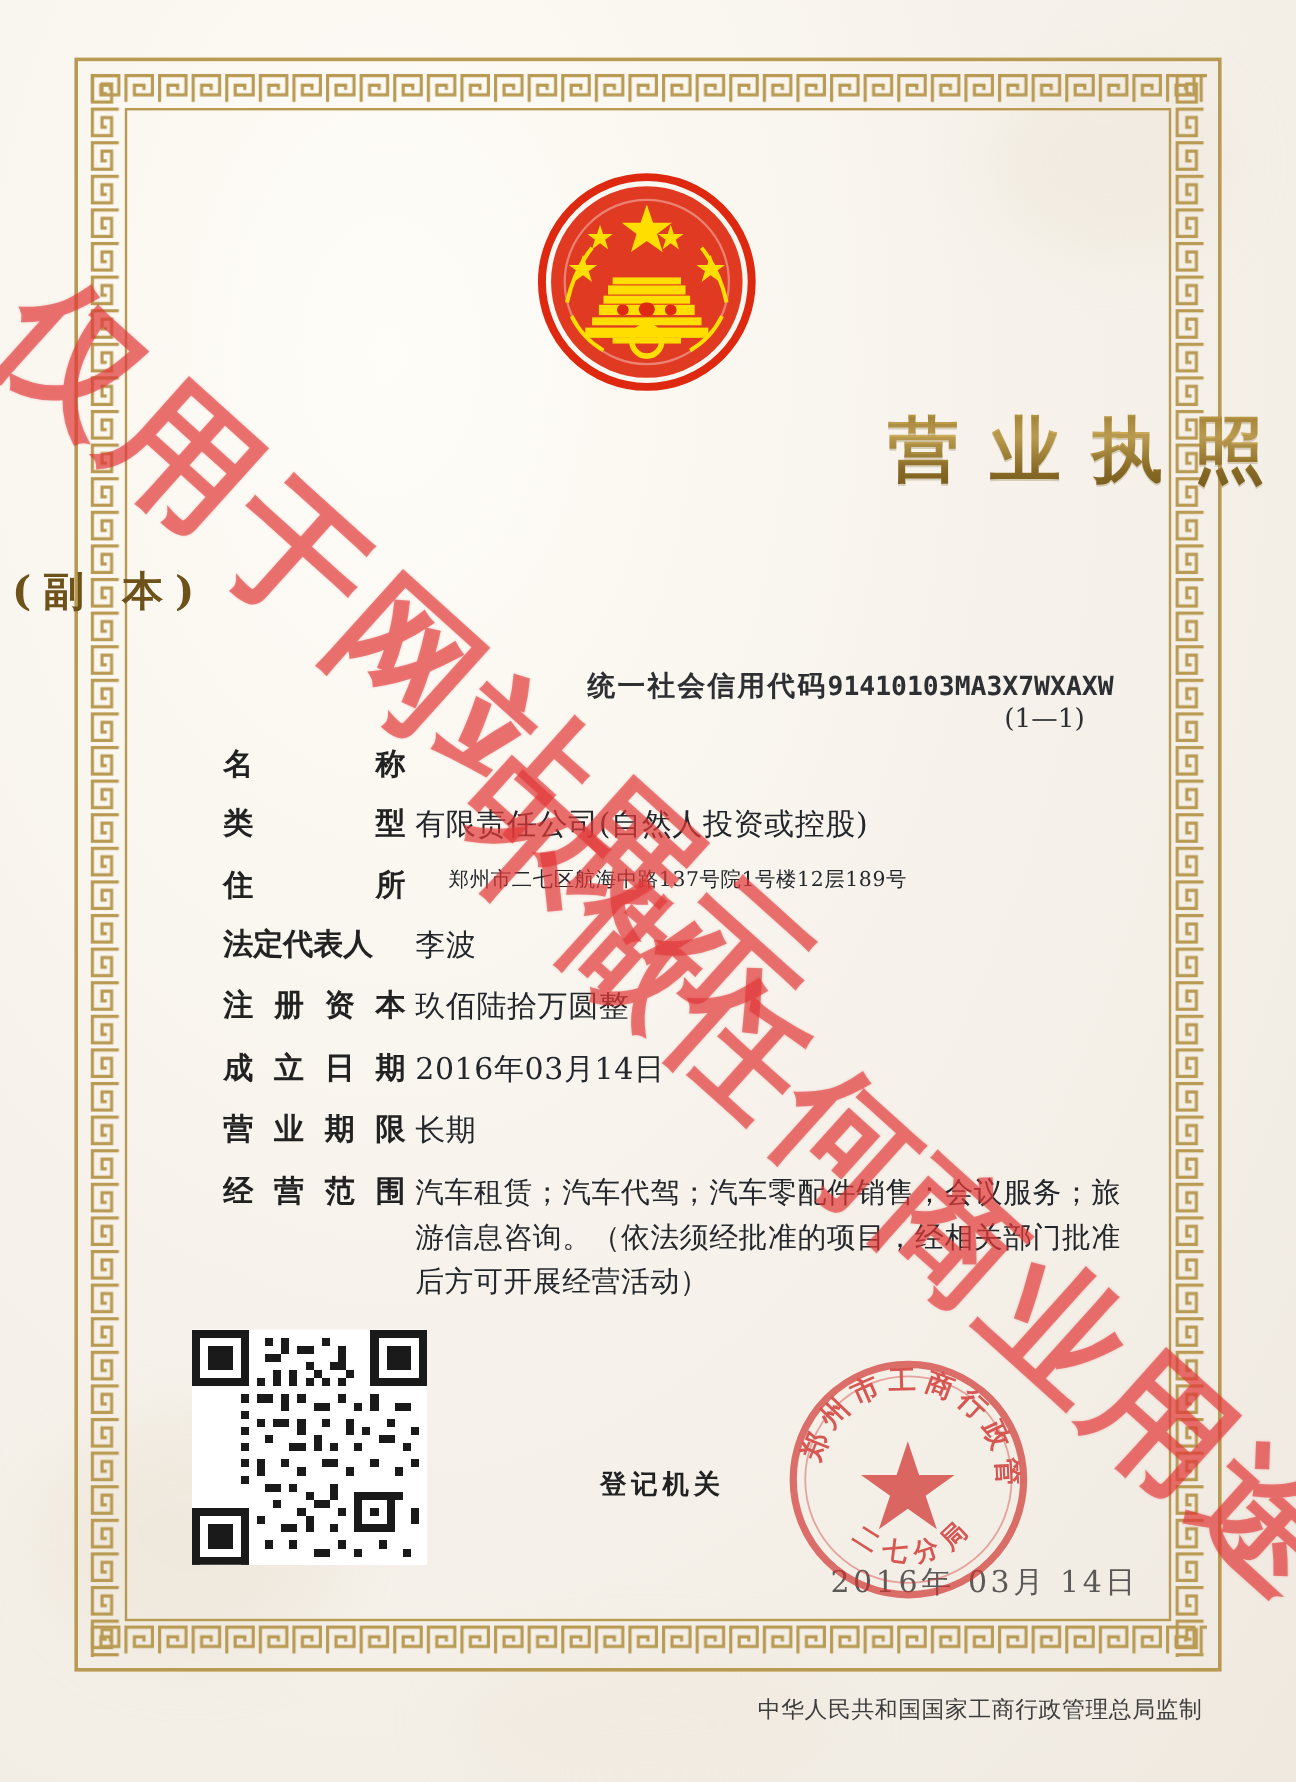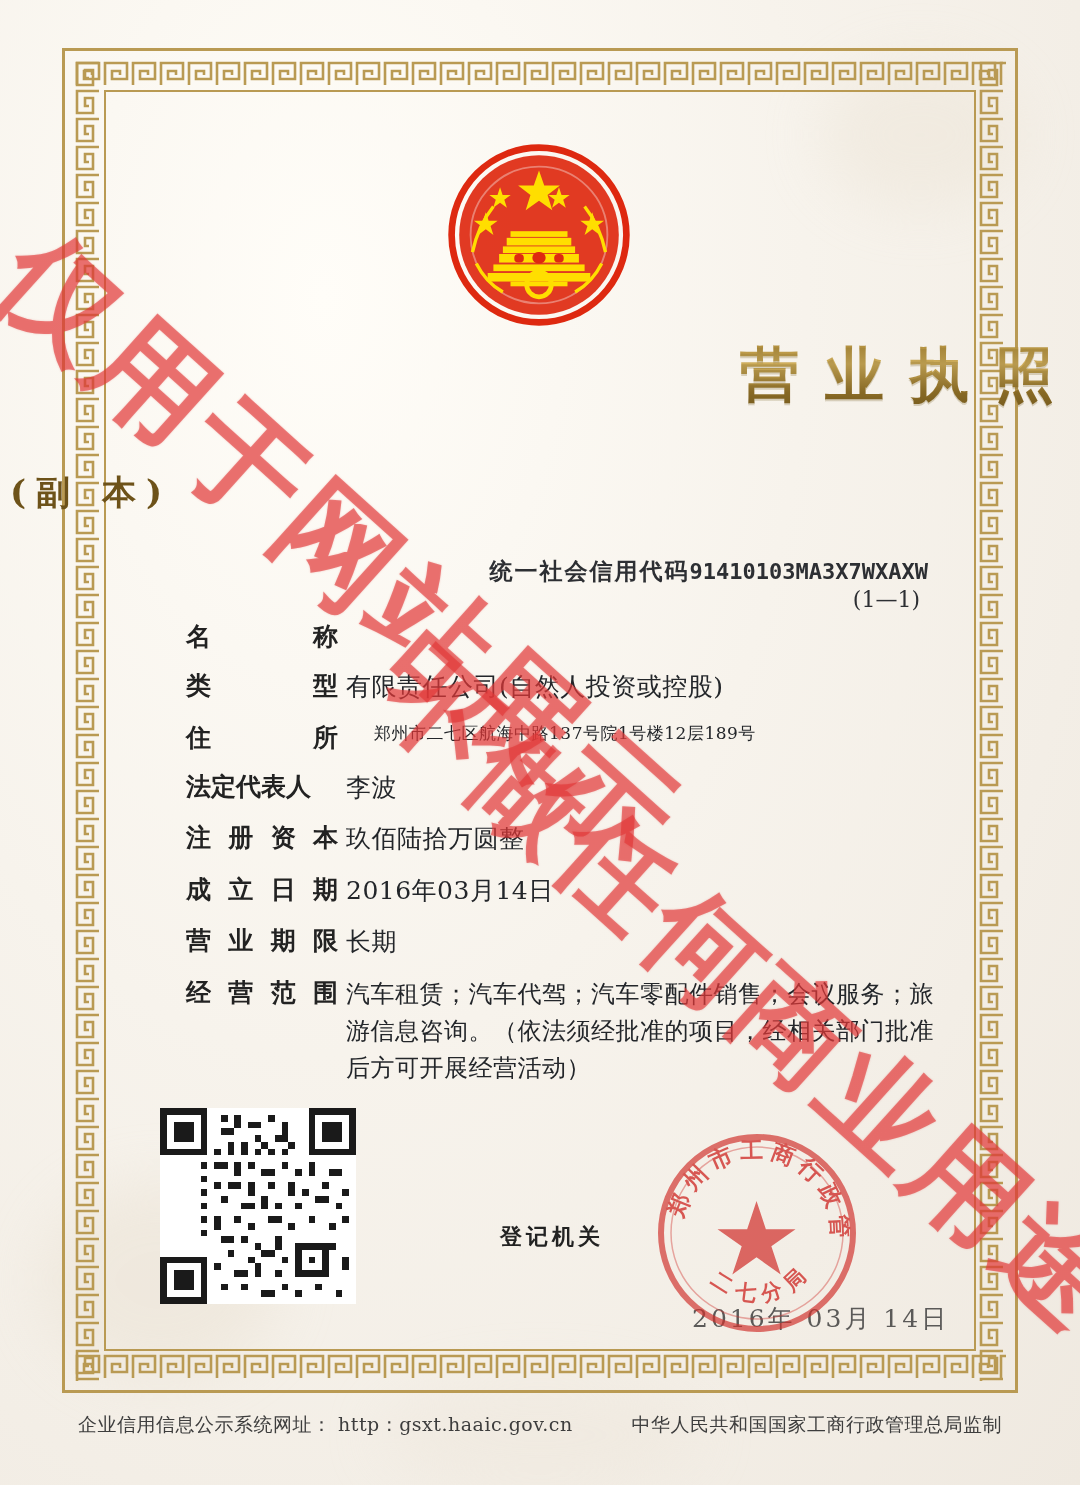--- a/index.html
+++ b/index.html
@@ -64,21 +64,21 @@
   #code-row{
     position:absolute;right:152px;top:556px;
     font-family:"DejaVu Serif","Liberation Serif",serif;
     font-size:23px;color:#2d2f33;white-space:nowrap;
     font-weight:bold;
     margin-left:44px;
   }
   #code-row .lbl{letter-spacing:2px;}
   #code-row .val{font-family:"DejaVu Sans Mono","Liberation Mono",monospace;font-size:22px;letter-spacing:0px;}
   #page-no{
-    position:absolute;right:160px;top:587px;
+    position:absolute;right:176px;top:587px;
     font-family:"DejaVu Serif","Liberation Serif",serif;
     font-size:22px;color:#2d2f33;
   }
   
   #fields{
     position:absolute;left:186px;top:620px;width:760px;
   }
   .field{display:flex;align-items:flex-start;margin-bottom:16px;}
   .f-label{
     width:160px;flex:0 0 160px;
@@ -442,21 +442,20 @@
       <polygon points="105,72 117,108 155,108 124,130 136,166 105,144 74,166 86,130 55,108 93,108" fill="#d0312d" opacity=".9" transform="translate(0,-8) scale(0.78) translate(29,32)"></polygon>
       <text font-family="'DejaVu Serif','Liberation Serif',serif" font-size="23" font-weight="bold" fill="#d0312d" letter-spacing="6">
         <textPath href="#sealArcTop" startOffset="6%">郑州市工商行政管理局</textPath>
       </text>
       <text font-family="'DejaVu Serif','Liberation Serif',serif" font-size="21" font-weight="bold" fill="#d0312d" letter-spacing="8">
         <textPath href="#sealArcBottom" startOffset="22%">二七分局</textPath>
       </text>
     </svg>
   </div>
 
-  <div id="footer-left">企业信用信息公示系统网址： http：gsxt.haaic.gov.cn</div>
   <div id="footer-right">中华人民共和国国家工商行政管理总局监制</div>
 
   <div id="watermark">
     <span style="left:30px;top:20px;">仅用于网站展示</span>
     <span style="left:410px;top:440px;font-size:112px;">不做任何商业用途</span>
   </div>
 
 </div>
 
 </body></html>

